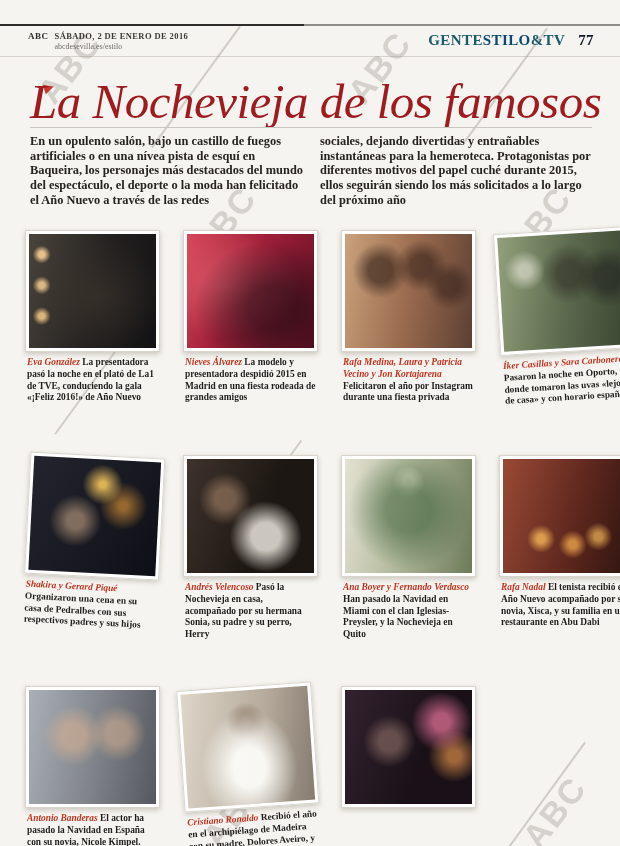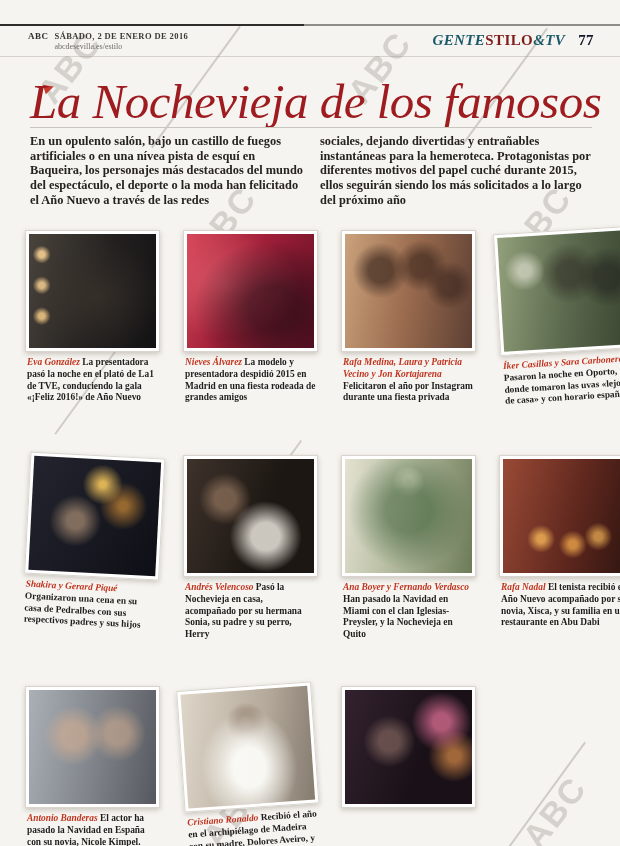--- a/index.html
+++ b/index.html
@@ -13,22 +13,22 @@
     background:linear-gradient(90deg,#2e2d2b 0 49%,#8f8d89 49% 100%);}
   .mast-rule{position:absolute;top:56px;left:0;width:620px;height:1px;background:#d7d3cc;}
   .intro-rule{position:absolute;top:127px;left:30px;width:562px;height:1px;background:#c9c5bf;}
 
   
   .mast-left{position:absolute;top:31px;left:28px;display:flex;gap:6px;}
   .mast-brand{font-weight:bold;font-size:9px;color:#2f2e2c;letter-spacing:.5px;}
   .mast-date{font-weight:bold;font-size:8.5px;color:#3a3936;letter-spacing:.4px;}
   .mast-url{font-size:8px;color:#6e6c68;margin-top:1px;}
   .mast-right{position:absolute;top:32px;right:26px;font-weight:bold;font-size:15px;letter-spacing:.4px;}
-  .sec-1,.sec-3{color:#1a5a68;font-style:italic;}
-  .sec-2{color:#7f1d1d;}
+  .sec-1,.sec-3{color:#1a5a68;}
+  .sec-2{color:#0c4a6e;}
   .pagenum{color:#0f172a;margin-left:13px;font-weight:bold;}
 
   
   .headline{
     position:absolute;top:76px;left:30px;width:565px;
     font-style:italic;font-weight:normal;font-size:49px;line-height:1.05;
     color:#9e1c20;letter-spacing:-0.5px;white-space:nowrap;margin:0;
   }
   .title-flag{position:absolute;left:44px;top:83px;width:0;height:0;
     border-left:10px solid #c6372c;border-top:5px solid transparent;border-bottom:5px solid transparent;

